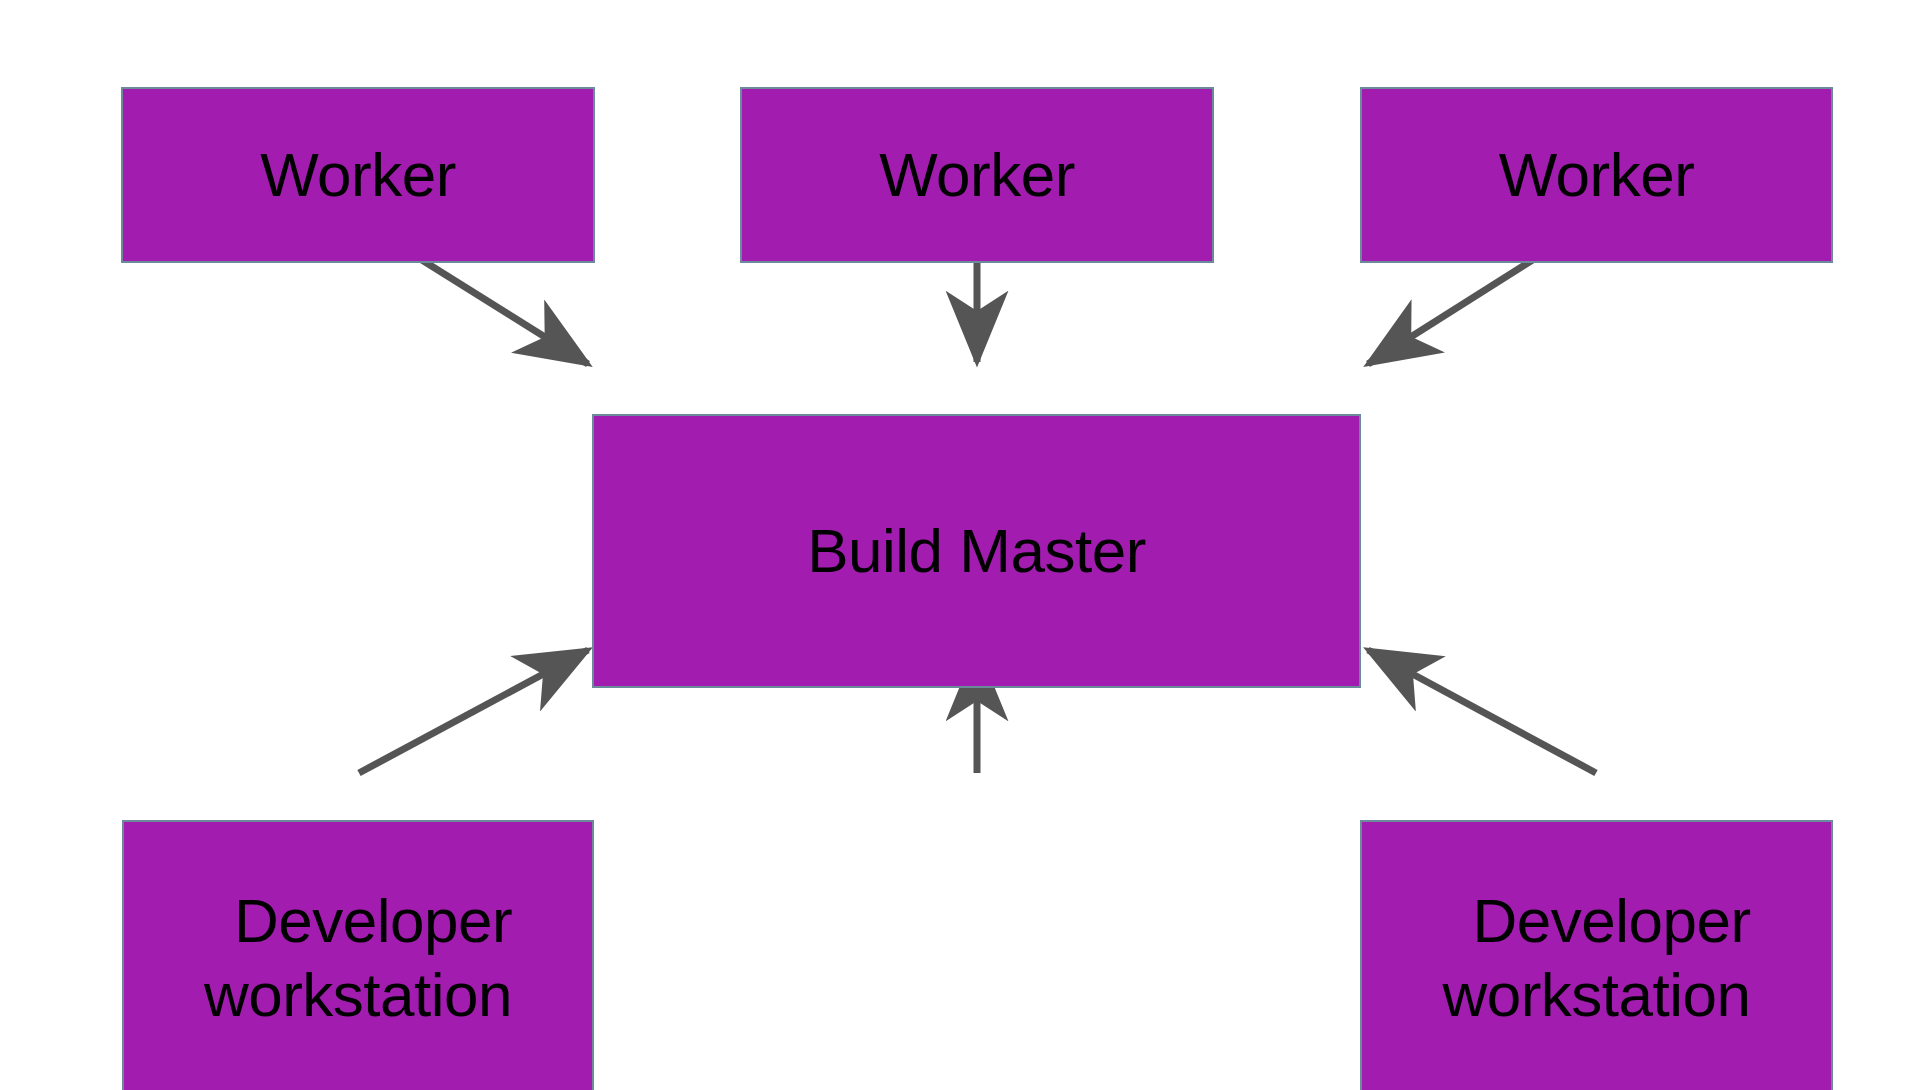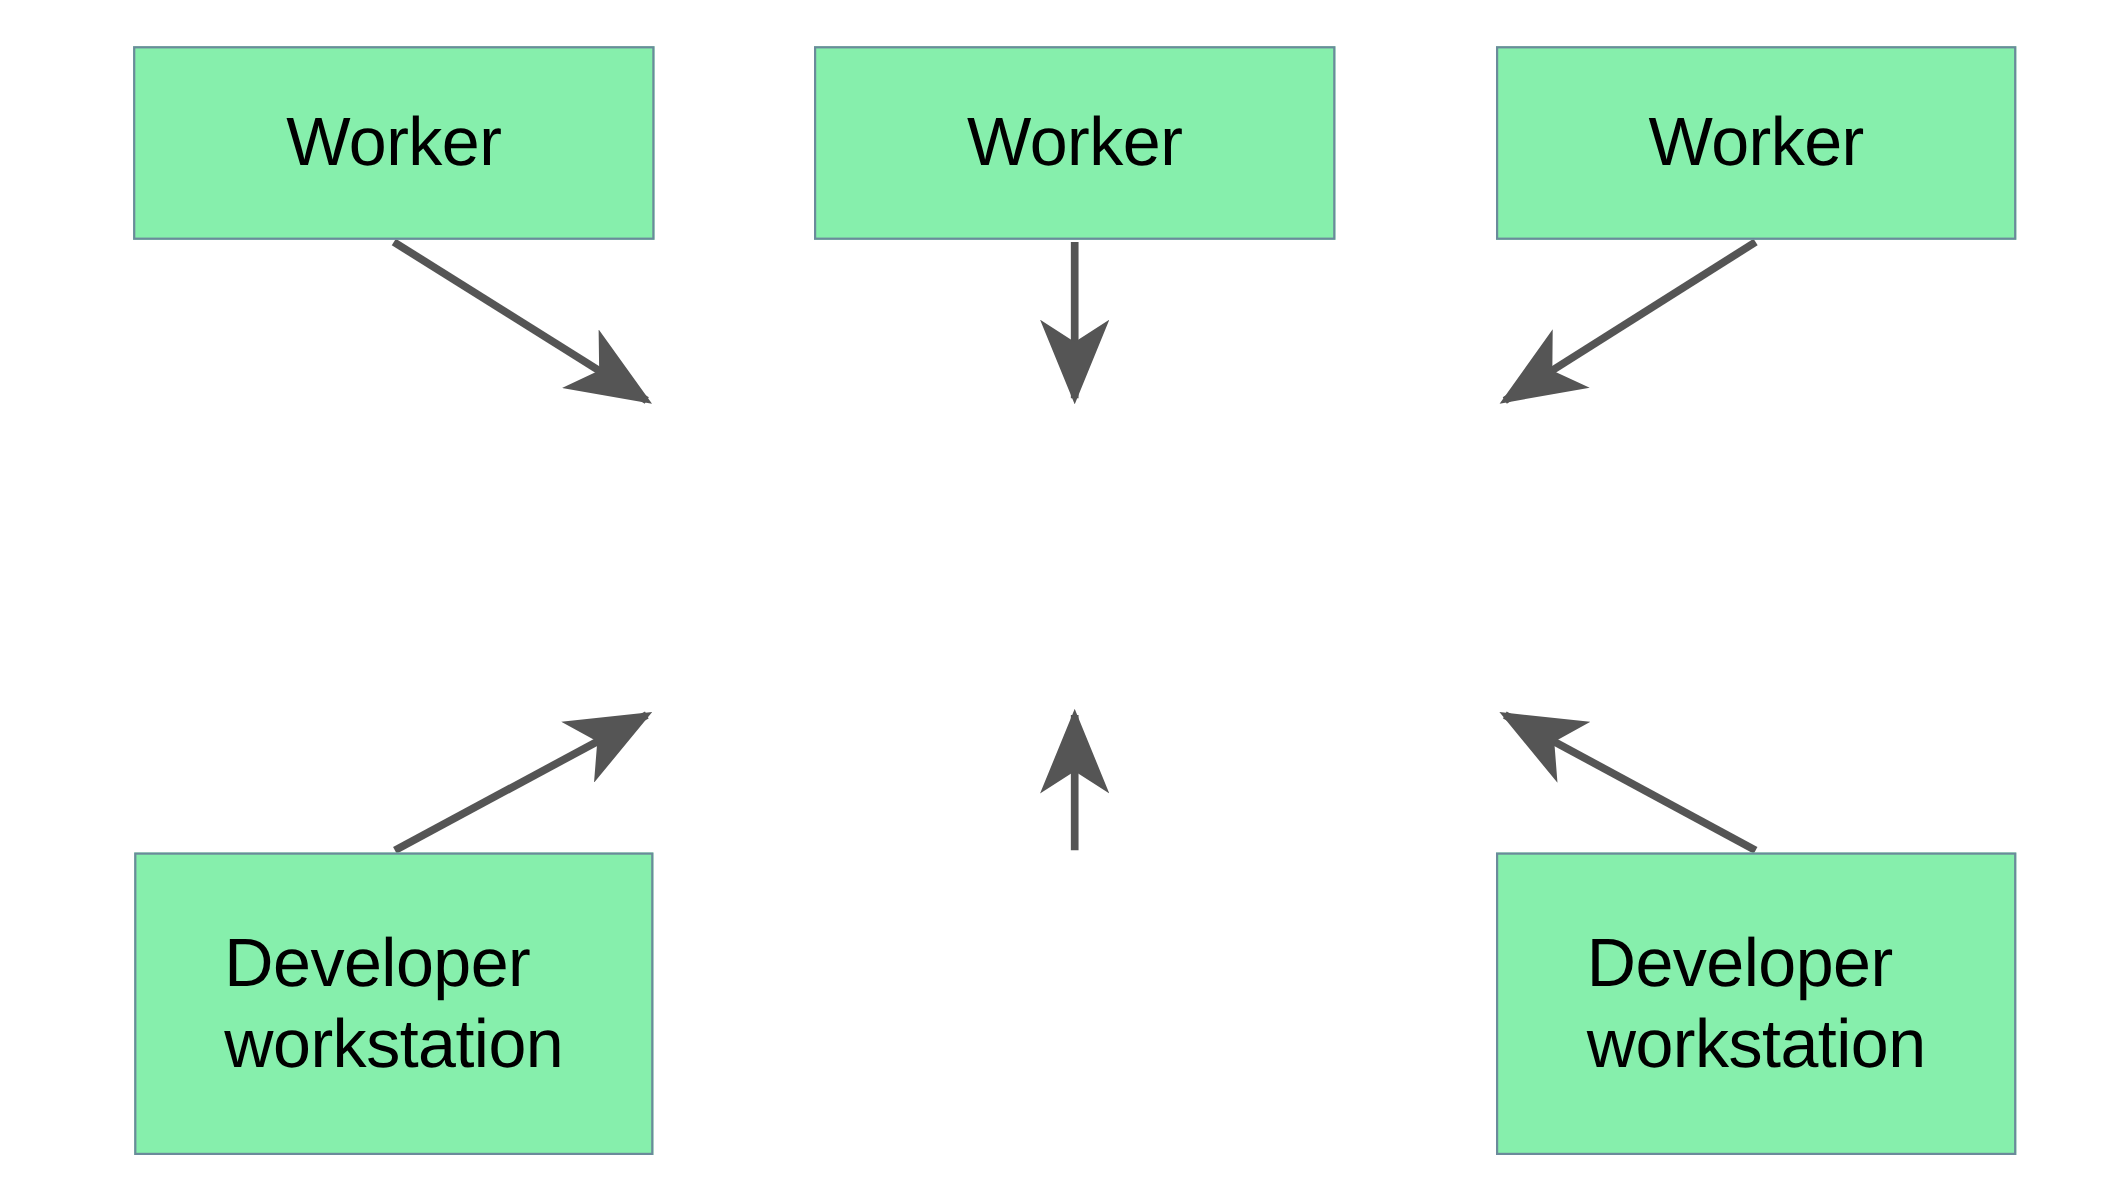--- a/index.html
+++ b/index.html
@@ -14,33 +14,34 @@
   #canvas {
     position: relative;
     width: 1910px;
     height: 1090px;
     background: #ffffff;
     overflow: hidden;
   }
   .node {
     position: absolute;
     box-sizing: border-box;
-    background: #86efac;
+    background: #a21caf;
     border: 2px solid #6b8a9b;
     display: flex;
     align-items: center;
     justify-content: center;
-    text-align: left;
+    text-align: right;
     color: #000000;
     font-family: "Liberation Sans", sans-serif;
     font-weight: 400;
     line-height: 1.18;
     letter-spacing: -0.5px;
     white-space: pre-line;
     z-index: 2;
+    margin-top: 45px;
   }
   .node-worker-1 { left: 121px; top: 42px;  width: 474px; height: 176px; font-size: 62px; }
   .node-worker-2 { left: 740px; top: 42px;  width: 474px; height: 176px; font-size: 62px; }
   .node-worker-3 { left: 1360px;top: 42px;  width: 473px; height: 176px; font-size: 62px; }
   .node-master   { left: 592px; top: 369px; width: 769px; height: 274px; font-size: 62px; }
   .node-dev-1    { left: 122px; top: 775px; width: 472px; height: 275px; font-size: 62px; }
   .node-ci       { left: 740px; top: 775px; width: 475px; height: 275px; font-size: 62px; }
   .node-dev-2    { left: 1360px;top: 775px; width: 473px; height: 275px; font-size: 62px; }
 
   #edges {
@@ -89,20 +90,21 @@
       <line x1="1596" y1="773" x2="1368" y2="650" stroke="#555555" stroke-width="7" marker-end="url(#arrowhead)"></line>
     </g>
   </svg>
 
   <div class="node node-worker-1">Worker</div>
 
   <div class="node node-worker-2">Worker</div>
 
   <div class="node node-worker-3">Worker</div>
 
+  <div class="node node-master">Build Master</div>
 
   <div class="node node-dev-1">Developer
 workstation</div>
 
 
   <div class="node node-dev-2">Developer
 workstation</div>
 
 </div>
 

